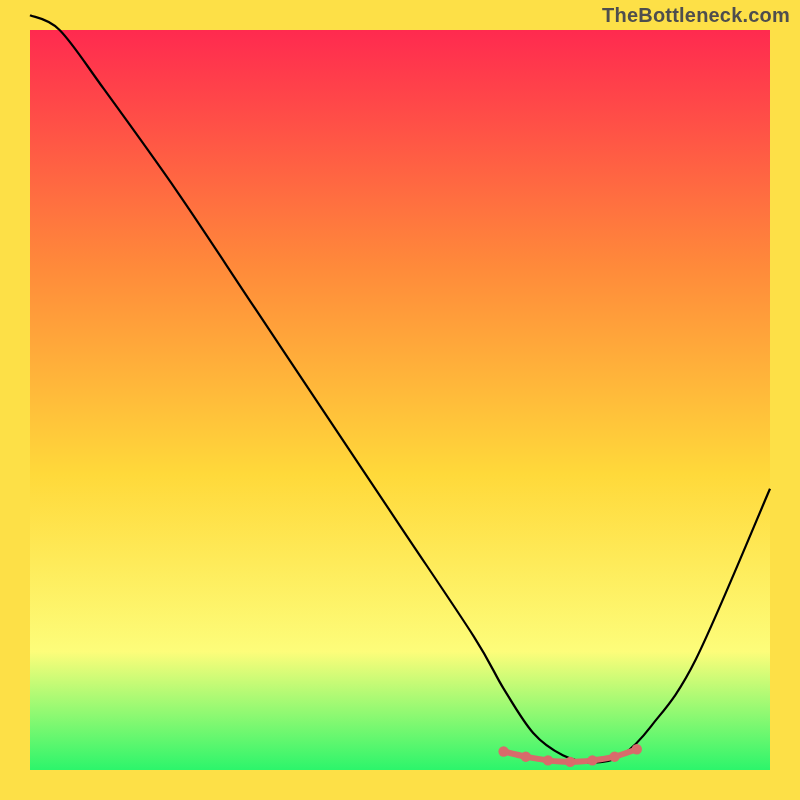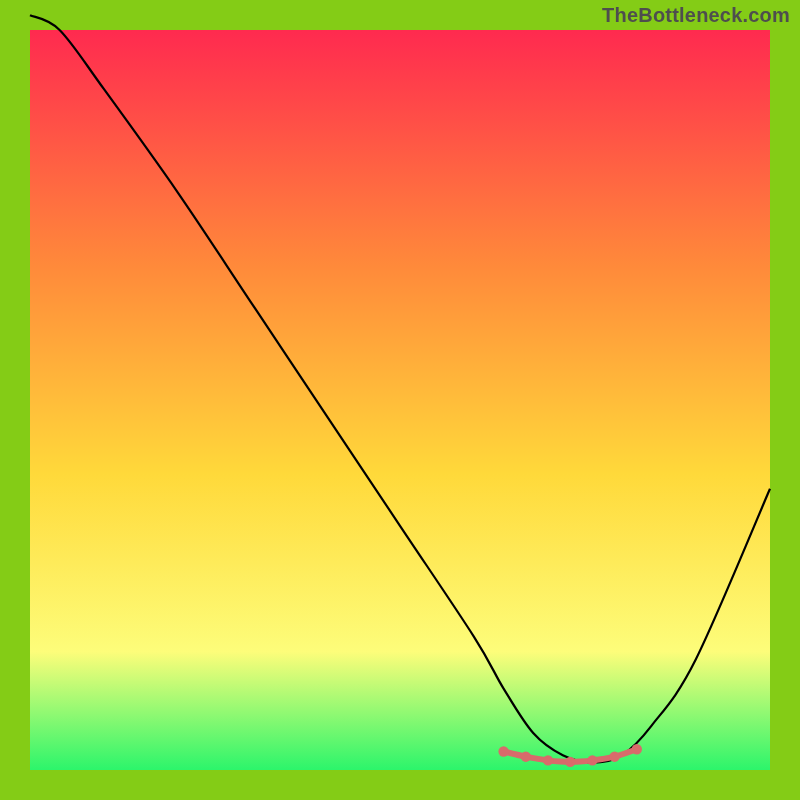--- a/index.html
+++ b/index.html
@@ -8,21 +8,21 @@
     width: 800px;
     height: 800px;
     background: #000;
     overflow: hidden;
     font-family: Arial, Helvetica, sans-serif;
   }
   .frame {
     position: relative;
     width: 800px;
     height: 800px;
-    background: #84cc16;
+    background: #fde047;
     text-align: center;
   }
   .watermark {
     position: absolute;
     top: 4px;
     right: 10px;
     color: #4e4e4e;
     font-size: 20px;
     font-weight: 600;
     letter-spacing: 0.2px;

